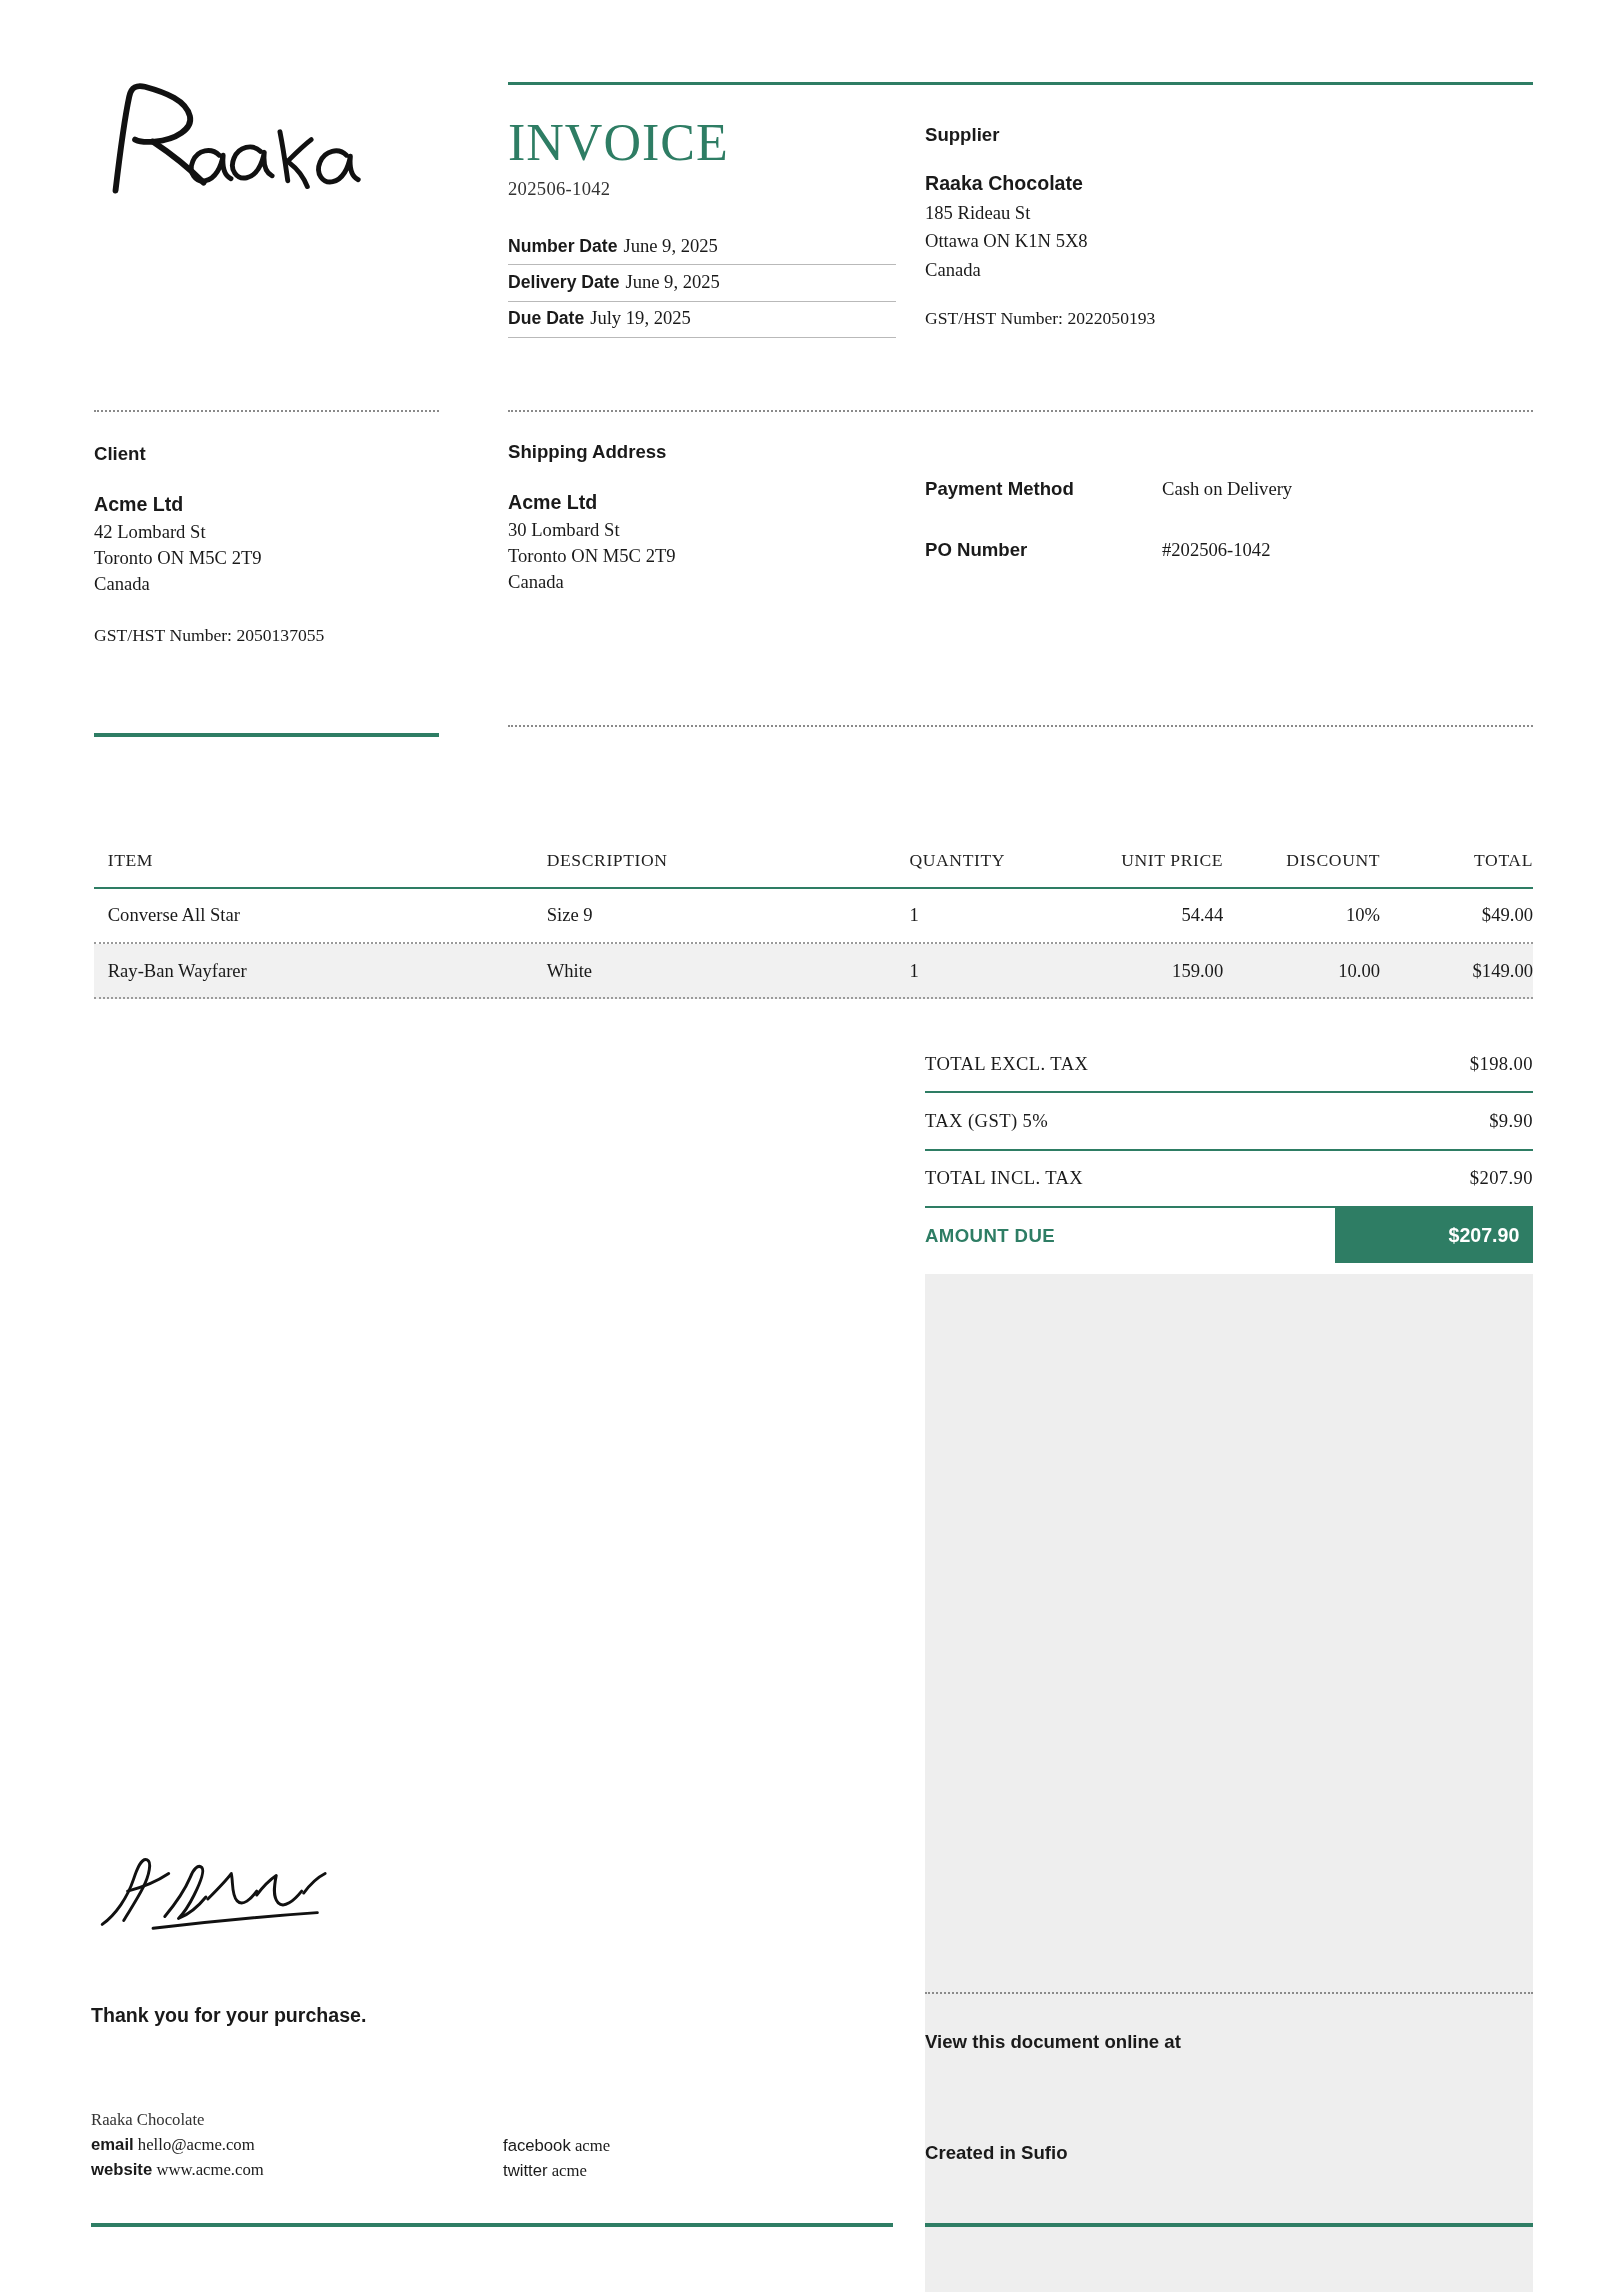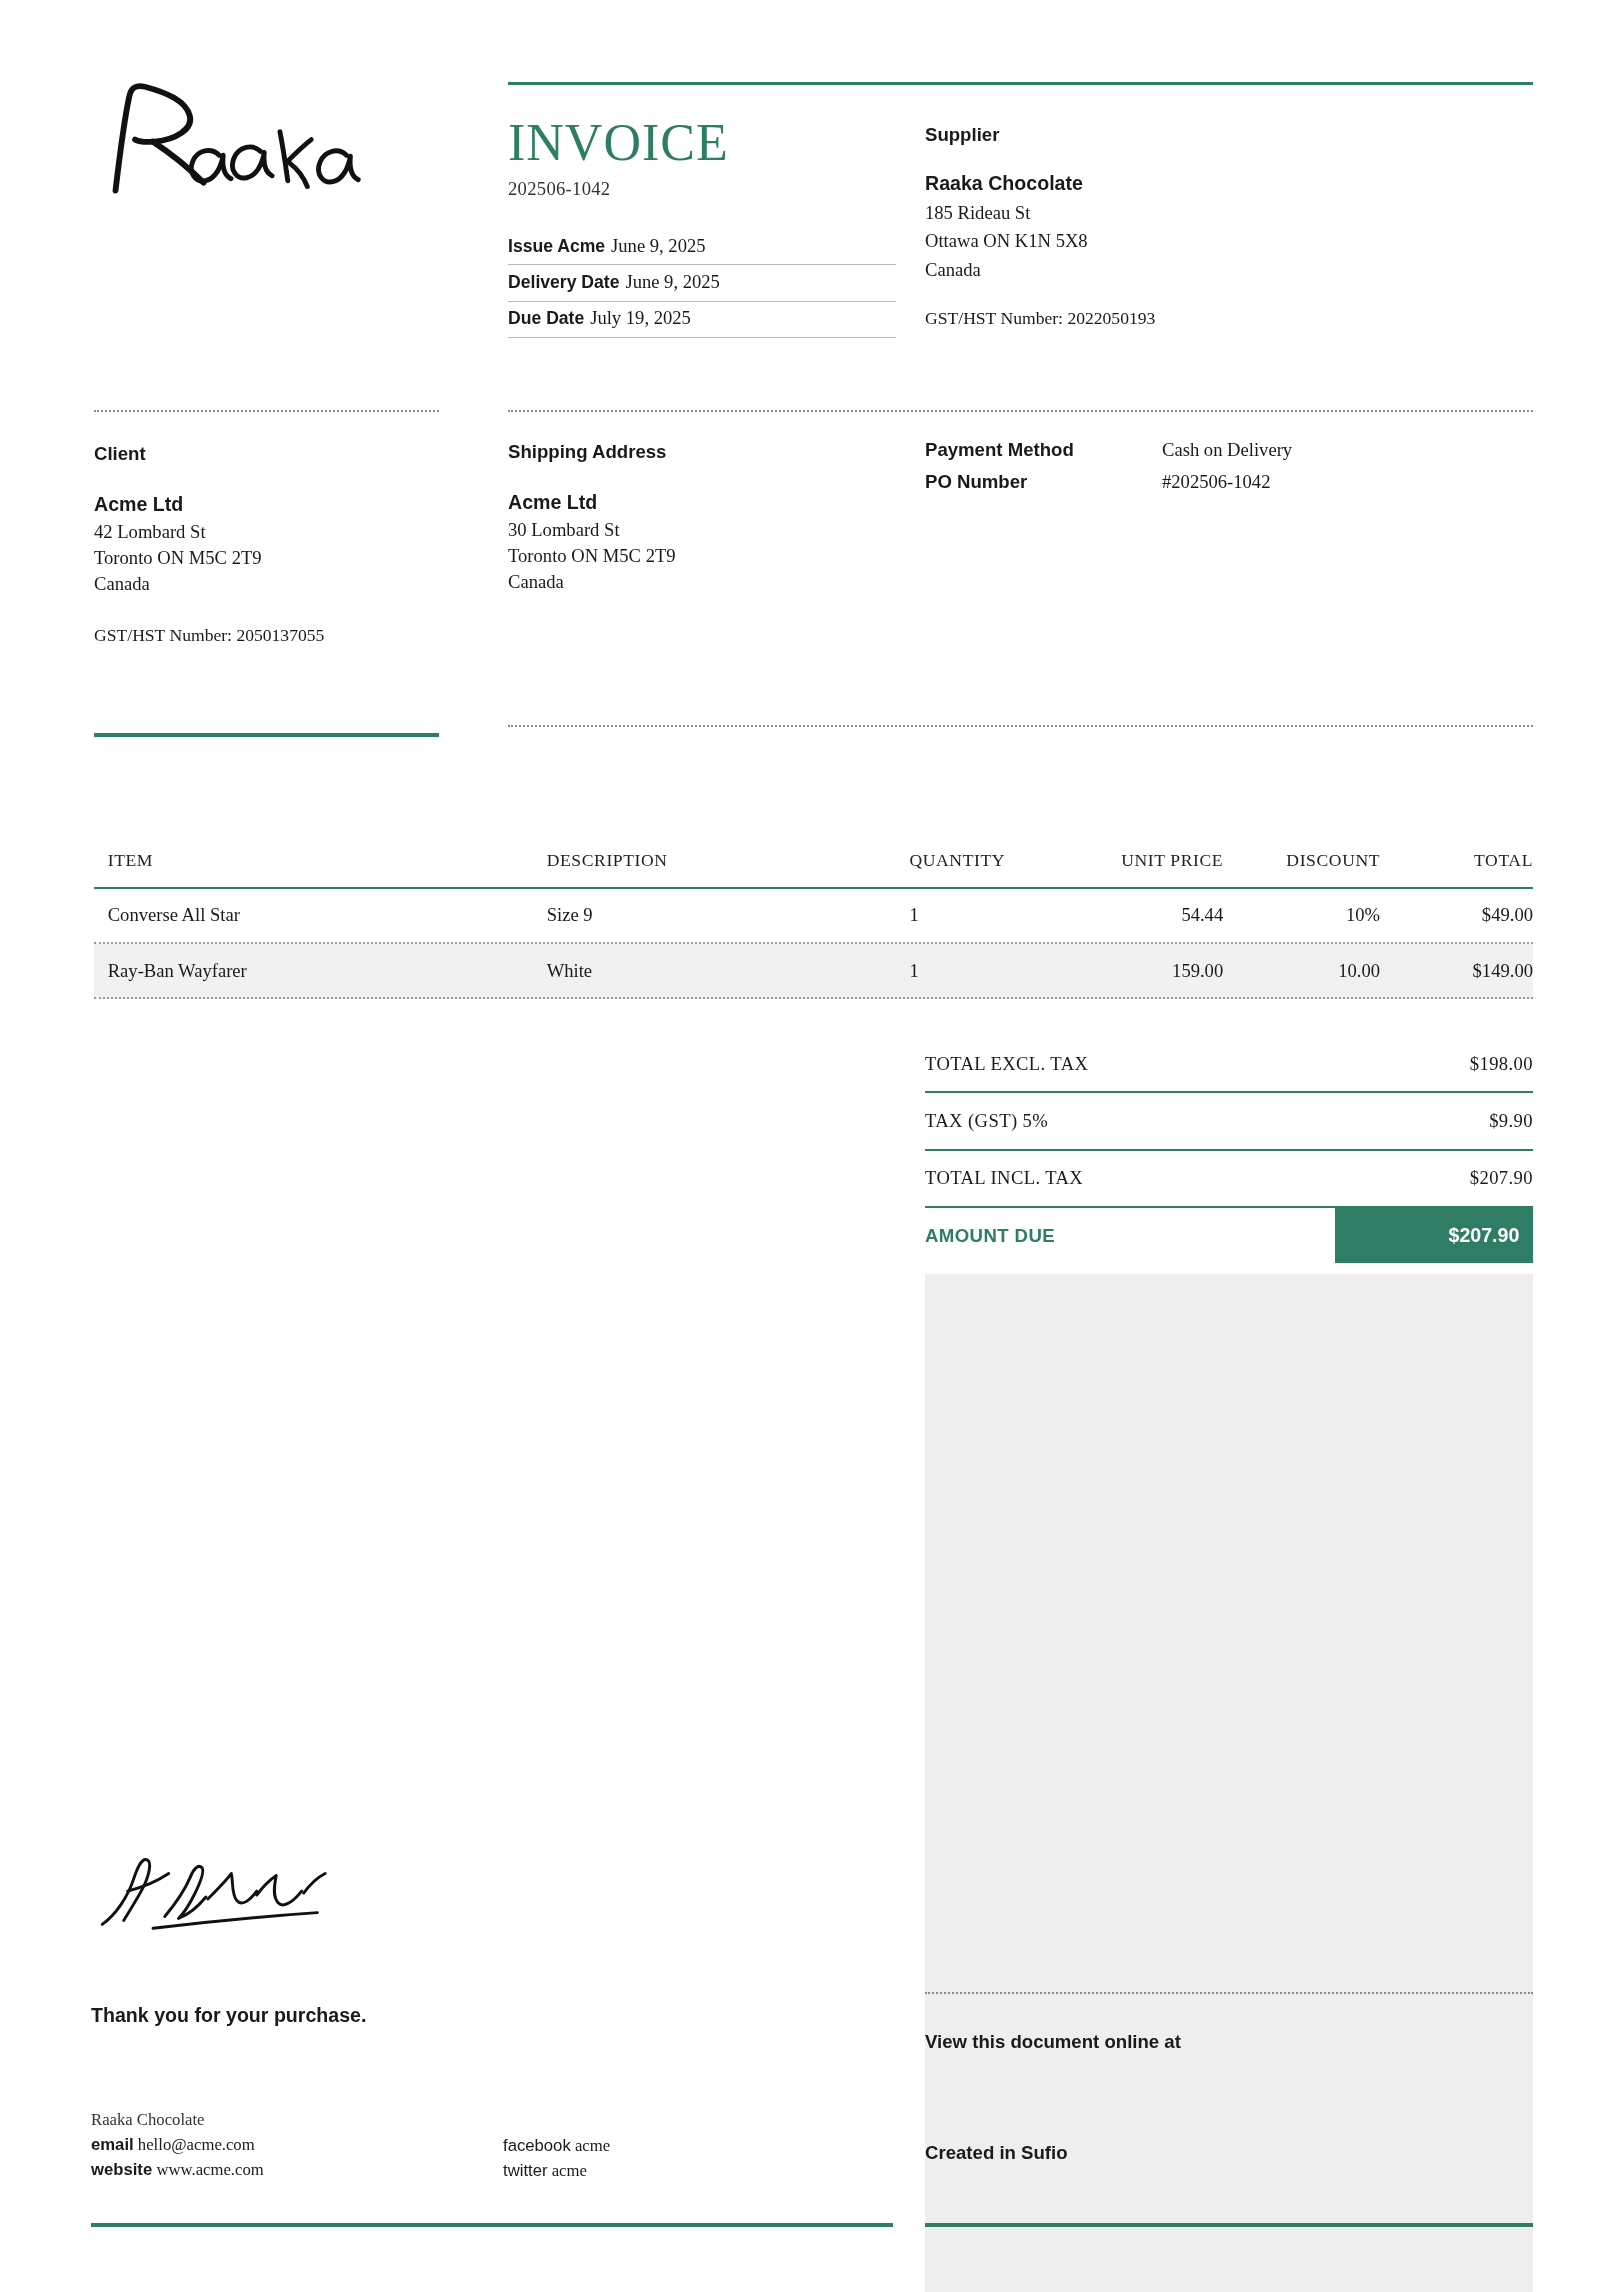--- a/index.html
+++ b/index.html
@@ -128,21 +128,21 @@
     position: absolute;
     left: 508px; top: 439px; width: 372px;
     font-size: 18.6px; line-height: 1.42;
   }
 
   .payment {
     position: absolute;
     left: 925px; top: 439px; width: 608px;
     font-size: 18.6px;
   }
-  .pay-row { display: flex; margin-bottom: 9.8px; }
+  .pay-row { display: flex; margin-bottom: 9.8px; margin-top: 39px; }
   .pay-key { width: 237px; font-family: "Liberation Sans", sans-serif; font-weight: 700; font-size: 18.6px; }
   .pay-val { font-size: 18.6px; }
 
   .green-underline {
     position: absolute;
     left: 94px; top: 733px;
     width: 345px; height: 3.9px;
     background: #2e7d64;
   }
 
@@ -314,21 +314,21 @@
     </div>
 
     <div class="hrule-top"></div>
 
     <div class="invoice-block">
       <div class="invoice-title">INVOICE</div>
       <div class="invoice-number">202506-1042</div>
 
       <div class="date-rows">
         <div class="date-row">
-          <b>Issue Acme</b><span>June 9, 2025</span>
+          <b>Number Date</b><span>June 9, 2025</span>
         </div>
         <div class="date-row">
           <b>Delivery Date</b><span>June 9, 2025</span>
         </div>
         <div class="date-row">
           <b>Due Date</b><span>July 19, 2025</span>
         </div>
       </div>
     </div>
 

